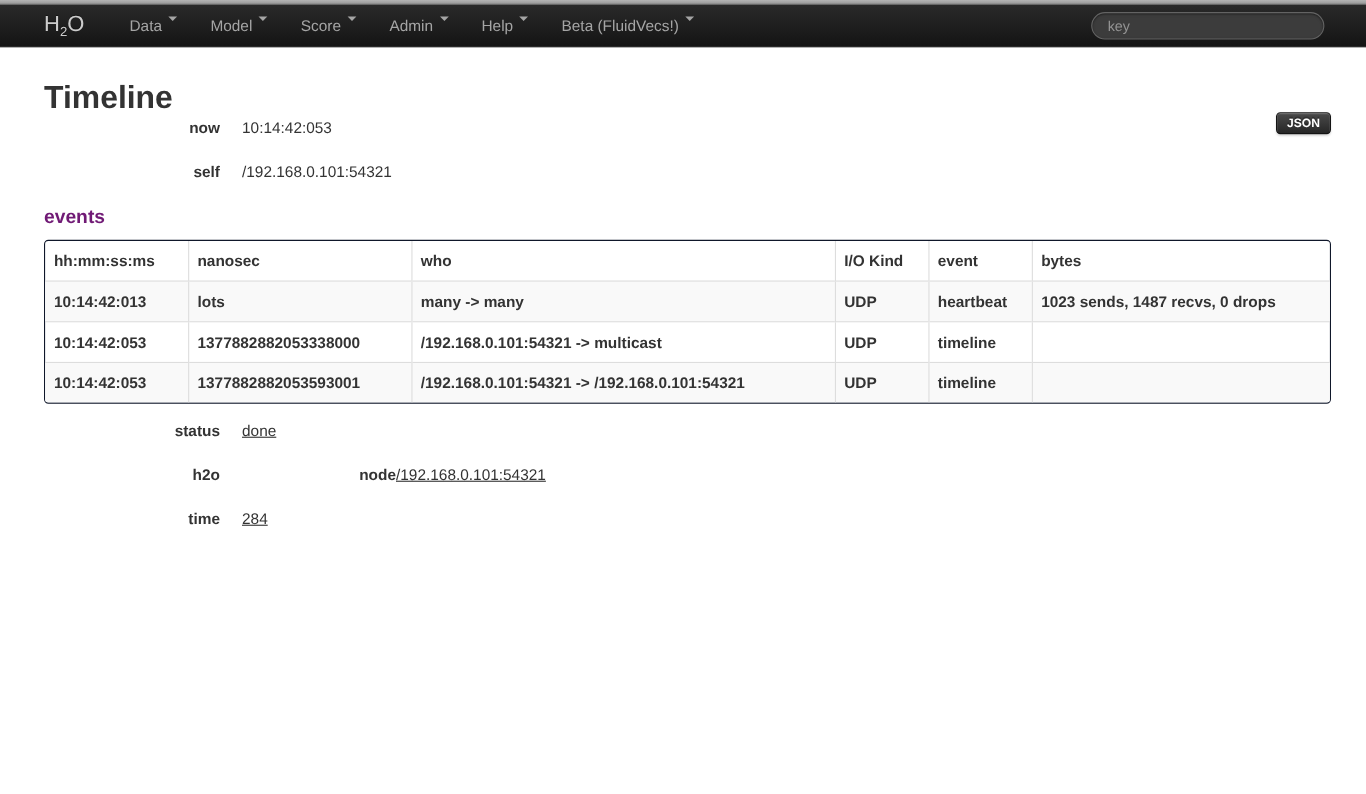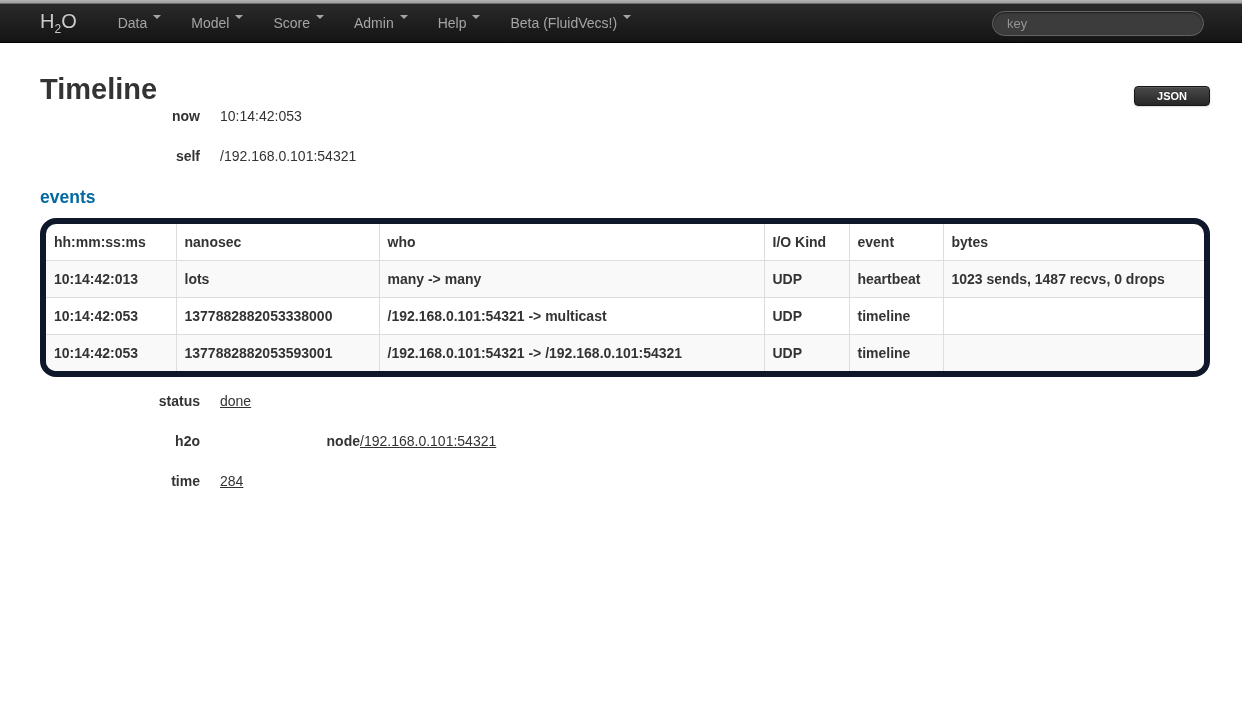--- a/index.html
+++ b/index.html
@@ -69,29 +69,29 @@
     outline: none;
     box-shadow: inset 0 1px 2px rgba(0,0,0,.5);
   }
   .navbar-search input::placeholder { color: #949494; opacity: 1; }
 
   
   .container { margin: 0 32px 0 40px; }
 
   .json-btn {
     float: right;
-    margin-top: 12px;
+    margin-top: 28px;
     background: linear-gradient(#4a4a4a, #262626);
     border: 1px solid #141414;
     border-radius: 4px;
     color: #ffffff;
     font-size: 11px;
     font-weight: bold;
     font-family: "Liberation Sans", sans-serif;
-    padding: 3px 22px;
+    padding: 3px 9px;
     cursor: pointer;
     text-shadow: 0 -1px 0 rgba(0,0,0,.25);
     box-shadow: inset 0 1px 0 rgba(255,255,255,.1), 0 1px 2px rgba(0,0,0,.15);
   }
 
   h2.page-title {
     font-size: 29px;
     font-weight: bold;
     color: #333;
     margin-top: 31px;
@@ -110,28 +110,28 @@
   }
   dl.horizontal dd {
     margin-left: 180px;
     font-size: 14px;
     line-height: 20px;
   }
 
   h4.section-heading {
     font-size: 17.5px;
     font-weight: bold;
-    color: #0369a1;
+    color: #701a75;
     margin: 18px 0 10px 0;
     line-height: 22px;
   }
 
   .table-wrapper {
-    border: 6px solid #0f172a;
-    border-radius: 16px;
+    border: 1px solid #0f172a;
+    border-radius: 4px;
     overflow: hidden;
   }
   table.events-table {
     width: 100%;
     border-collapse: collapse;
     font-size: 14px;
   }
   .events-table th, .events-table td {
     padding: 8px;
     line-height: 20px;

